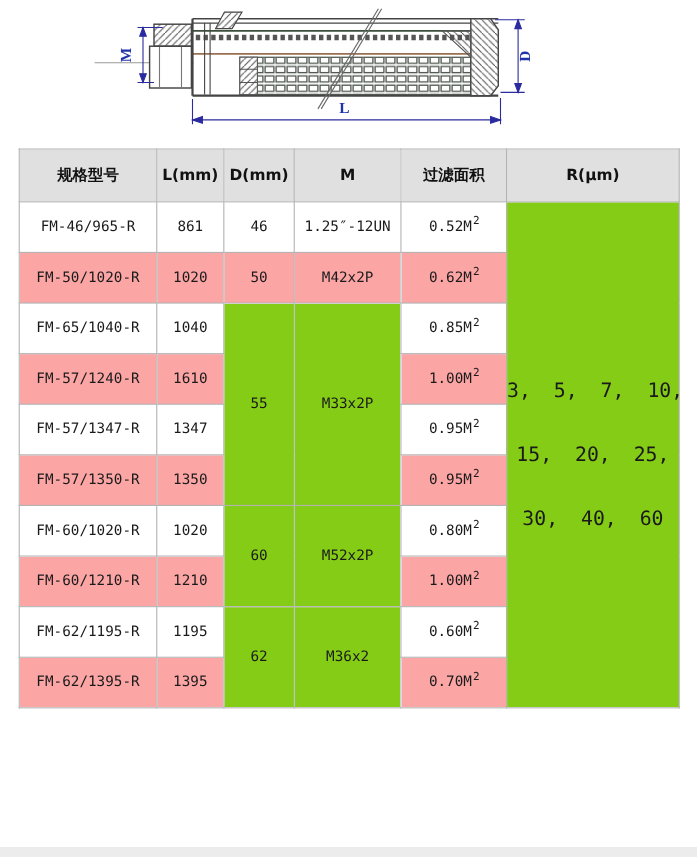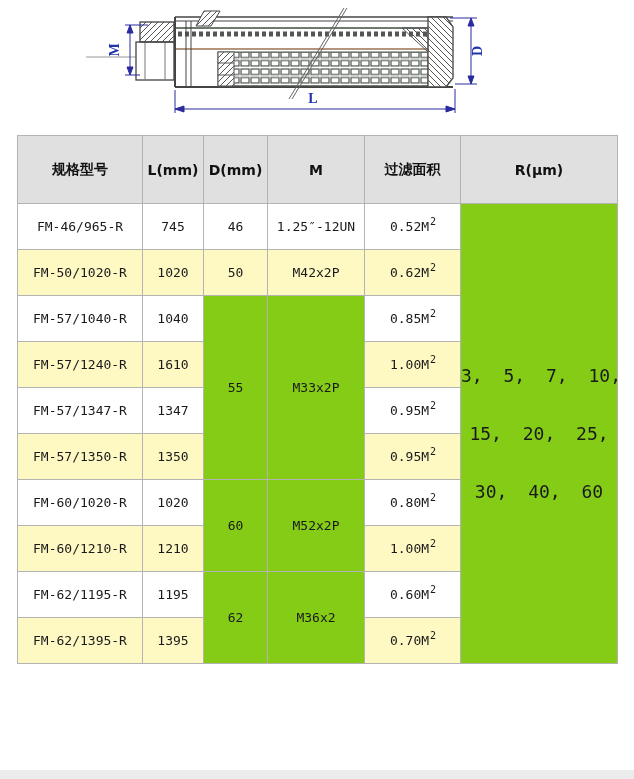--- a/index.html
+++ b/index.html
@@ -18,36 +18,36 @@
     background:#ffffff;
     border:1px solid #8c8c8c;
   }
   table.spec th, table.spec td{
     border:1px solid #b3b3b3;
     text-align:center;
     vertical-align:middle;
     padding:0;
     overflow:hidden;
   }
-  thead tr{height:68px;}
+  thead tr{height:48px;}
   tbody tr{height:46px;}
   thead th{
     background:#e0e0e0;
     font-weight:bold;
     font-size:14px;
     color:#111;
     font-family:"DejaVu Sans","DejaVu Sans Mono",sans-serif;
   }
   tbody td{
     font-family:"DejaVu Sans Mono","Liberation Mono",monospace;
     font-size:13px;
     color:#1a1a1a;
     background:#ffffff;
   }
-  tr.alt > td{background:#fef9c3;}
+  tr.alt > td{background:#fca5a5;}
   td.span-cell{background:#84cc16;}
   td.area-cell sup{
     font-size:10px;
     line-height:0;
     position:relative;
     top:-1px;
     left:1px;
   }
   td.r-cell div{
     line-height:58px;
@@ -169,39 +169,39 @@
       <th>L(mm)</th>
       <th>D(mm)</th>
       <th>M</th>
       <th>过滤面积</th>
       <th>R(μm)</th>
     </tr>
   </thead>
   <tbody>
     <tr>
       <td>FM-46/965-R</td>
-      <td>745</td>
+      <td>861</td>
       <td>46</td>
       <td>1.25″-12UN</td>
       <td class="area-cell"><span>0.52M</span><sup>2</sup></td>
       <td rowspan="10" class="r-cell span-cell">
         <div>3, 5, 7, 10,</div>
         <div>15, 20, 25,</div>
         <div>30, 40, 60</div>
       </td>
     </tr>
     <tr class="alt">
       <td>FM-50/1020-R</td>
       <td>1020</td>
       <td>50</td>
       <td>M42x2P</td>
       <td class="area-cell"><span>0.62M</span><sup>2</sup></td>
     </tr>
     <tr>
-      <td>FM-57/1040-R</td>
+      <td>FM-65/1040-R</td>
       <td>1040</td>
       <td rowspan="4" class="span-cell">55</td>
       <td rowspan="4" class="span-cell">M33x2P</td>
       <td class="area-cell"><span>0.85M</span><sup>2</sup></td>
     </tr>
     <tr class="alt">
       <td>FM-57/1240-R</td>
       <td>1610</td>
       <td class="area-cell"><span>1.00M</span><sup>2</sup></td>
     </tr>

